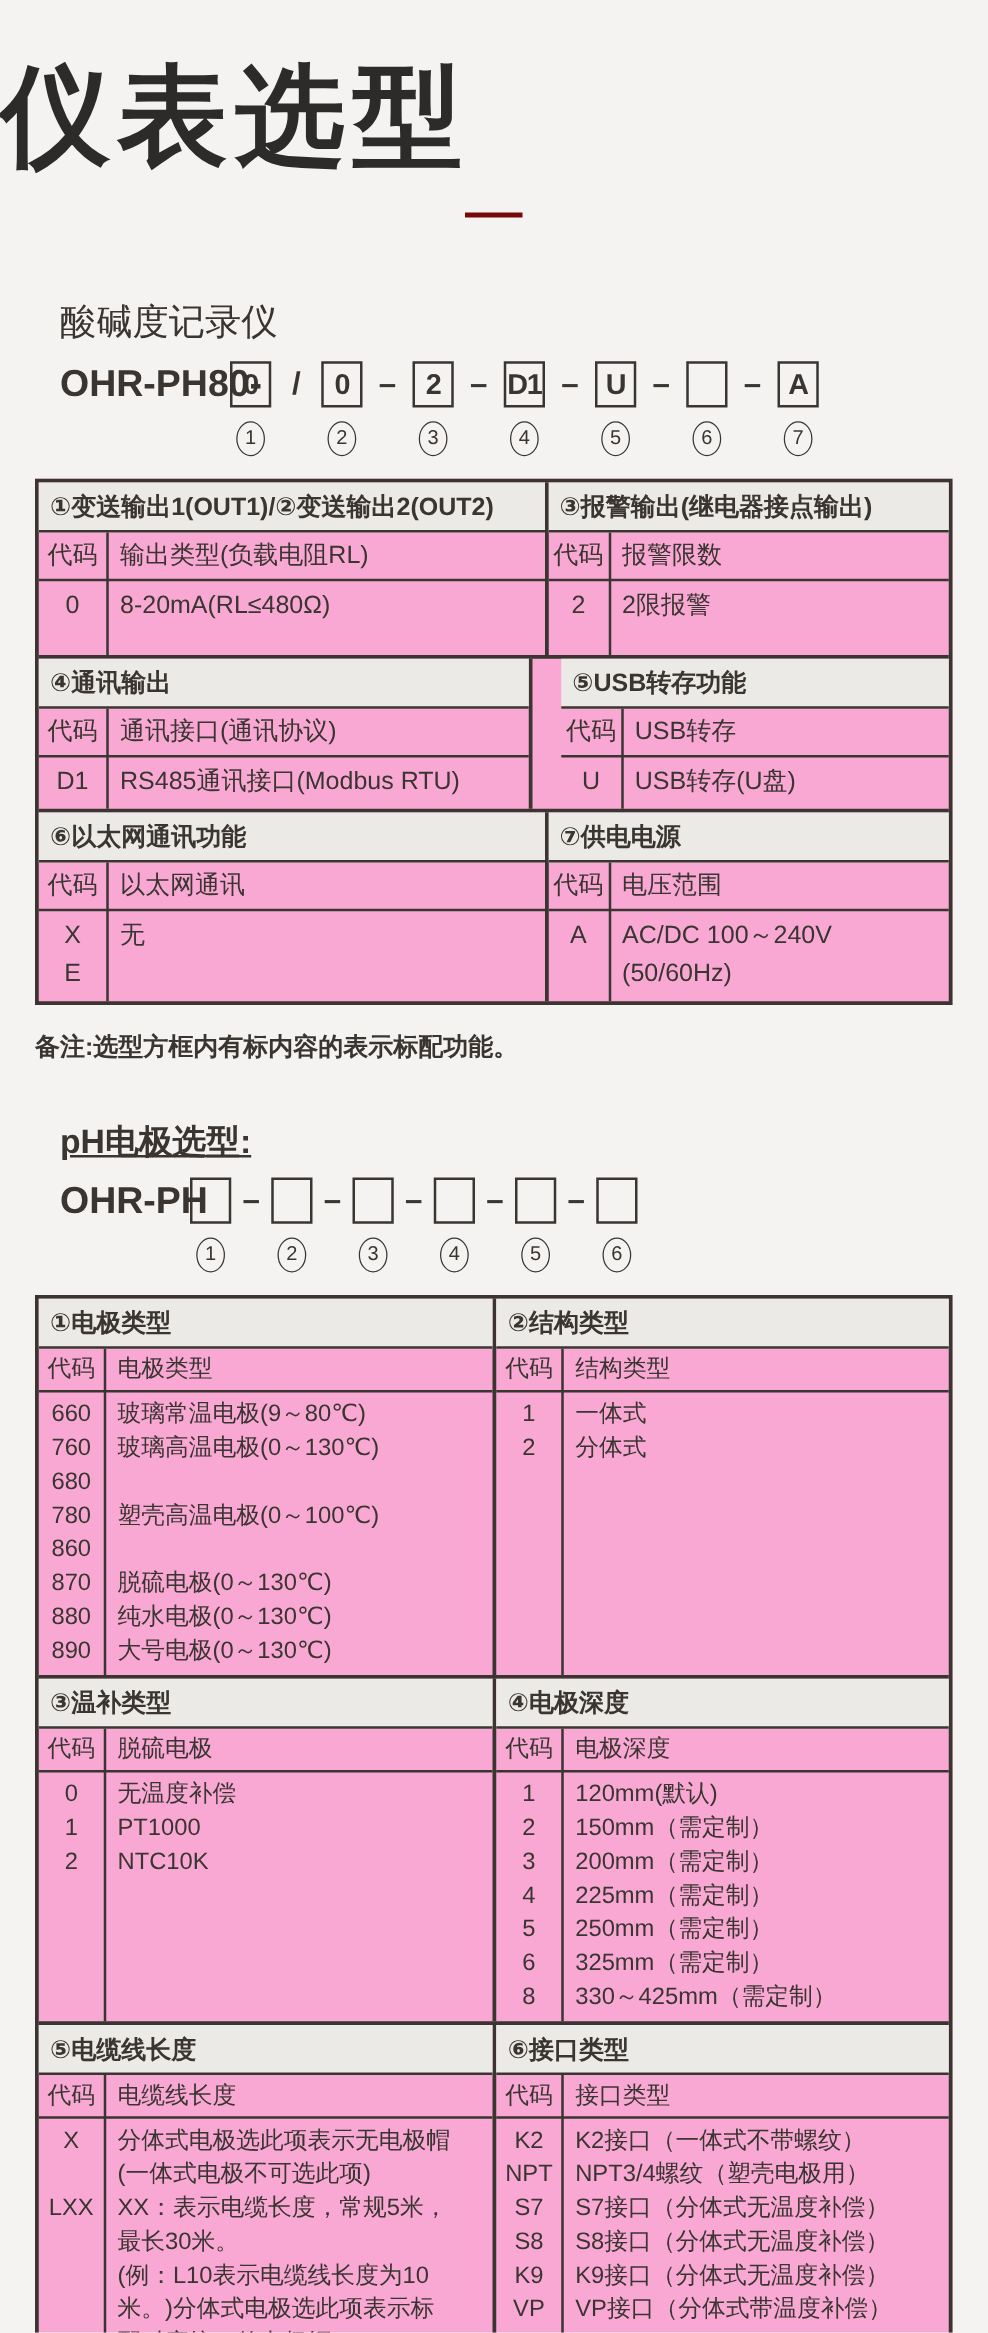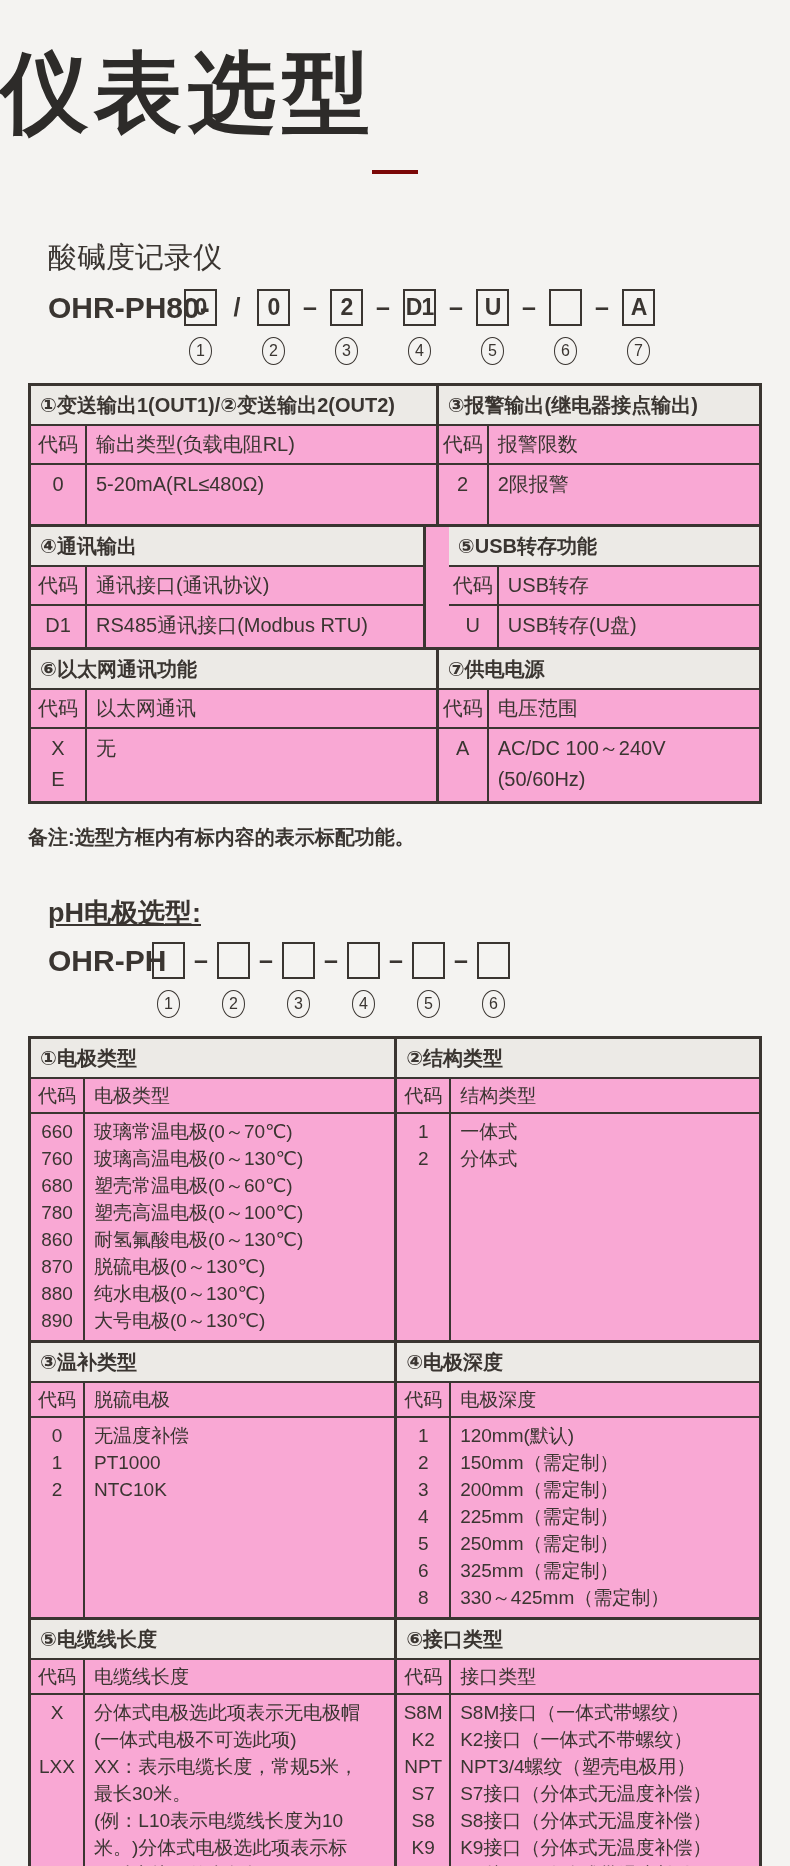--- a/index.html
+++ b/index.html
@@ -171,21 +171,21 @@
         <div class="ptitle">①变送输出1(OUT1)/②变送输出2(OUT2)</div>
         <div class="pgrid">
           <div class="subrow">
             <div class="tcode">代码</div>
             <div class="tdesc">输出类型(负载电阻RL)</div>
           </div>
           <div class="rows">
 
               <div class="trow">
                 <div class="tcode">0</div>
-                <div class="tdesc">5-20mA(RL≤480Ω)</div>
+                <div class="tdesc">8-20mA(RL≤480Ω)</div>
               </div>
             </div>
         </div>
       </div>
       <div class="panel panel-right">
         <div class="ptitle">③报警输出(继电器接点输出)</div>
         <div class="pgrid">
           <div class="subrow">
             <div class="tcode">代码</div>
             <div class="tdesc">报警限数</div>
@@ -356,41 +356,39 @@
         <div class="ptitle">①电极类型</div>
         <div class="pgrid">
           <div class="subrow">
             <div class="tcode">代码</div>
             <div class="tdesc">电极类型</div>
           </div>
           <div class="rows">
 
               <div class="trow">
                 <div class="tcode">660</div>
-                <div class="tdesc">玻璃常温电极(0～70℃)</div>
+                <div class="tdesc">玻璃常温电极(9～80℃)</div>
               </div>
 
               <div class="trow">
                 <div class="tcode">760</div>
                 <div class="tdesc">玻璃高温电极(0～130℃)</div>
               </div>
 
               <div class="trow">
                 <div class="tcode">680</div>
-                <div class="tdesc">塑壳常温电极(0～60℃)</div>
               </div>
 
               <div class="trow">
                 <div class="tcode">780</div>
                 <div class="tdesc">塑壳高温电极(0～100℃)</div>
               </div>
 
               <div class="trow">
                 <div class="tcode">860</div>
-                <div class="tdesc">耐氢氟酸电极(0～130℃)</div>
               </div>
 
               <div class="trow">
                 <div class="tcode">870</div>
                 <div class="tdesc">脱硫电极(0～130℃)</div>
               </div>
 
               <div class="trow">
                 <div class="tcode">880</div>
                 <div class="tdesc">纯水电极(0～130℃)</div>
@@ -530,24 +528,20 @@
       </div>
       <div class="panel panel-right">
         <div class="ptitle">⑥接口类型</div>
         <div class="pgrid">
           <div class="subrow">
             <div class="tcode">代码</div>
             <div class="tdesc">接口类型</div>
           </div>
           <div class="rows">
 
-              <div class="trow">
-                <div class="tcode">S8M</div>
-                <div class="tdesc">S8M接口（一体式带螺纹）</div>
-              </div>
 
               <div class="trow">
                 <div class="tcode">K2</div>
                 <div class="tdesc">K2接口（一体式不带螺纹）</div>
               </div>
 
               <div class="trow">
                 <div class="tcode">NPT</div>
                 <div class="tdesc">NPT3/4螺纹（塑壳电极用）</div>
               </div>

